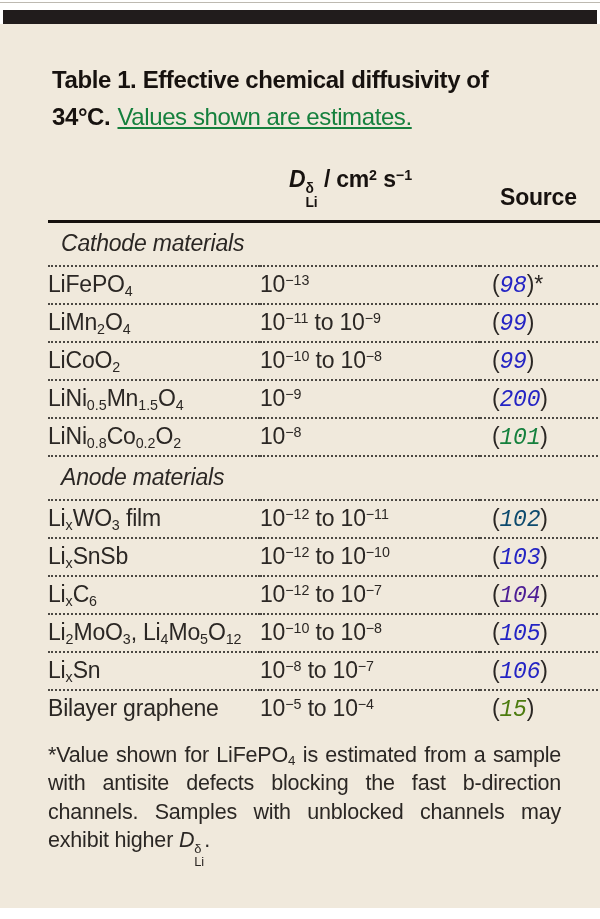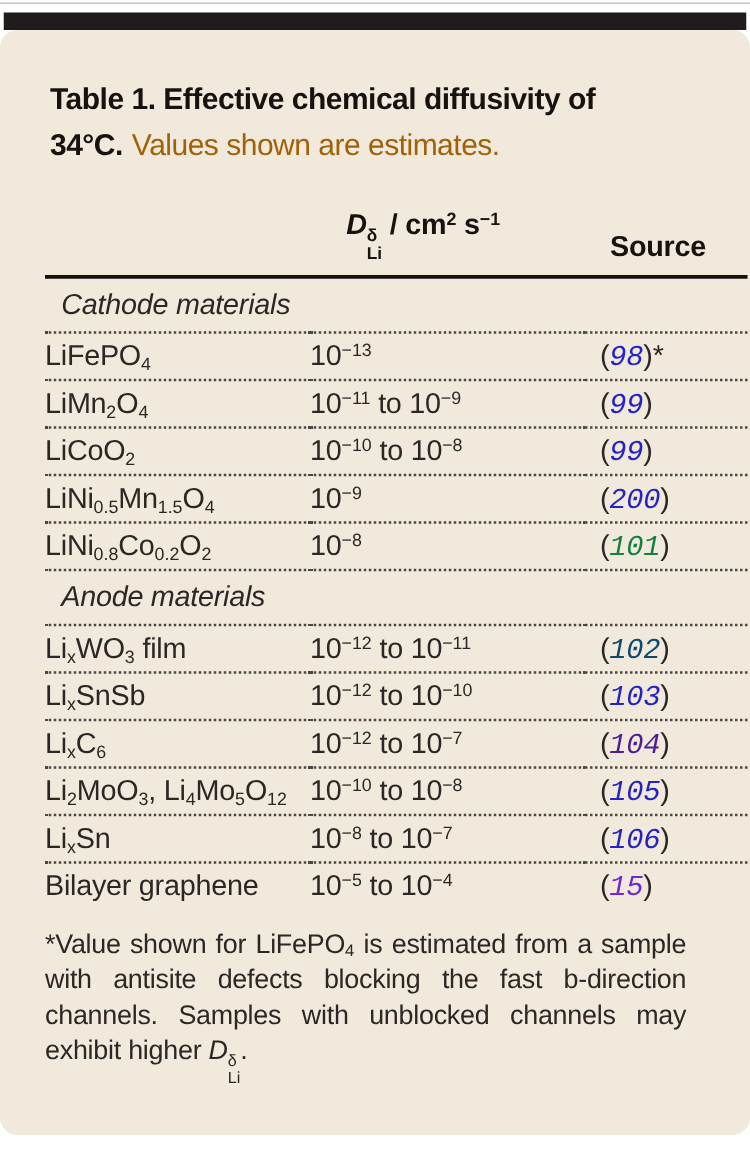--- a/index.html
+++ b/index.html
@@ -1,26 +1,26 @@
 <!DOCTYPE html>
 <html><head>
 <meta charset="utf-8">
 <style>
   html,body{margin:0;padding:0;}
   .page{position:relative;width:600px;height:919px;background:#ffffff;
         font-family:"Liberation Sans",sans-serif;color:#2b2724;overflow:hidden;}
   .hairline{position:absolute;top:2px;left:0;width:600px;height:1px;background:#bdb9b1;}
   .topbar{position:absolute;top:10px;left:3px;width:594px;height:14px;background:#211c1c;}
   .panel{position:absolute;top:24px;left:0;width:600px;height:884px;background:#f0e9dc;
-         box-sizing:border-box;padding:21px 43px 0 36px;border-radius:14px;}
+         box-sizing:border-box;padding:21px 43px 0 48px;}
 
   .title{margin:16px 0 0 4px;font-size:24px;line-height:37px;letter-spacing:-0.4px;
          color:#17120f;font-weight:bold;}
   .title .tl{white-space:nowrap;}
-  .title .reg{font-weight:normal;color:#a16207;margin-left:0.30em;}
+  .title .reg{font-weight:normal;color:#15803d;margin-left:0.30em;text-decoration:underline;}
 
   table.data{border-collapse:collapse;margin-top:31px;width:513px;table-layout:fixed;
              font-size:23px;letter-spacing:-0.2px;}
   th,td{padding:0;text-align:left;vertical-align:middle;font-weight:normal;}
   thead th{border-bottom:3px solid #16110e;font-weight:bold;color:#17120f;
            height:41px;vertical-align:bottom;padding-bottom:9px;white-space:nowrap;}
   th.h-mat{width:212px;}
   th.h-val{width:191px;padding-left:29px;}
   th.h-src{width:110px;padding-left:20px;}
   tbody td{border-bottom:2px dotted #4b4843;height:36px;white-space:nowrap;}
@@ -120,21 +120,21 @@
             <td class="c-src">(<i class="ref" style="color:#2424c4">105</i>)</td>
           </tr>
           <tr>
             <td class="c-mat">Li<sub>x</sub>Sn</td>
             <td class="c-val">10<sup>−8</sup> to 10<sup>−7</sup></td>
             <td class="c-src">(<i class="ref" style="color:#2424c4">106</i>)</td>
           </tr>
           <tr>
             <td class="c-mat">Bilayer graphene</td>
             <td class="c-val">10<sup>−5</sup> to 10<sup>−4</sup></td>
-            <td class="c-src">(<i class="ref" style="color:#6d28d9">15</i>)</td>
+            <td class="c-src">(<i class="ref" style="color:#4d7c0f">15</i>)</td>
           </tr>
         </tbody>
     </table>
 
     <p class="footnote">*Value shown for LiFePO<sub>4</sub> is estimated from a sample with antisite defects blocking the fast b-direction channels. Samples with unblocked channels may exhibit higher <i class="vr">D</i><span class="ss">
           <span class="st">δ</span>
           <span class="sb">Li</span>
         </span>.</p>
 
   </div>

